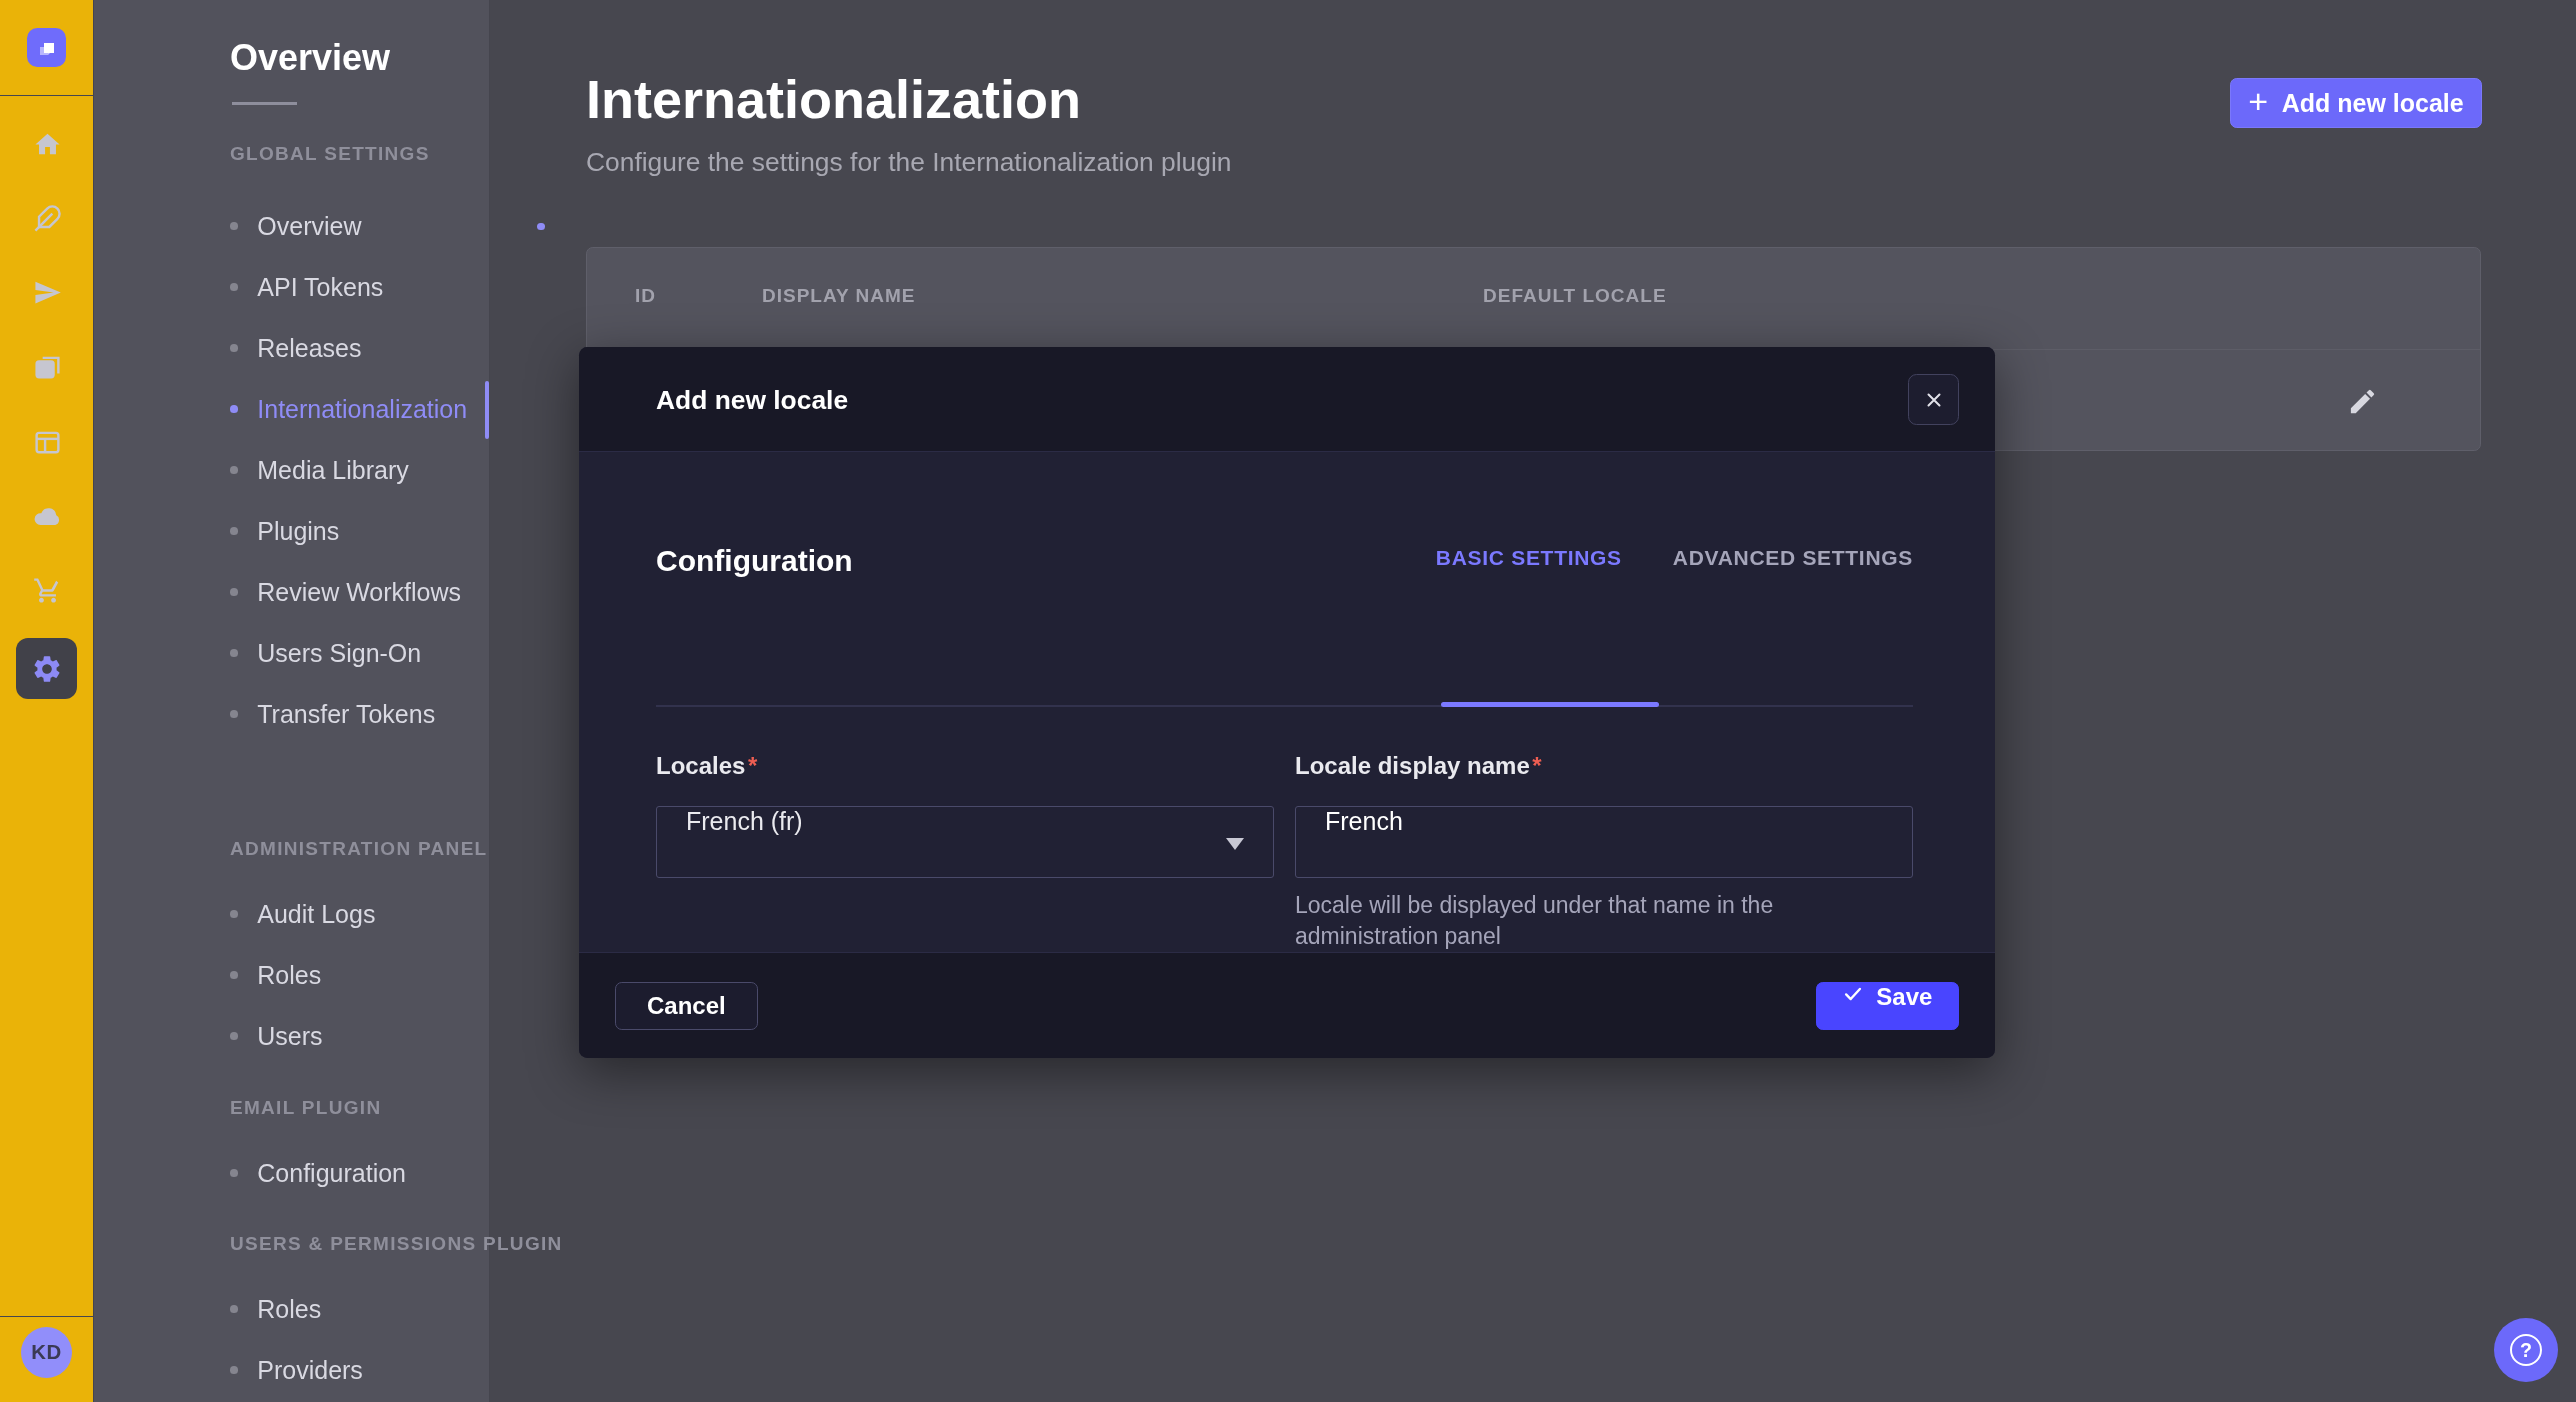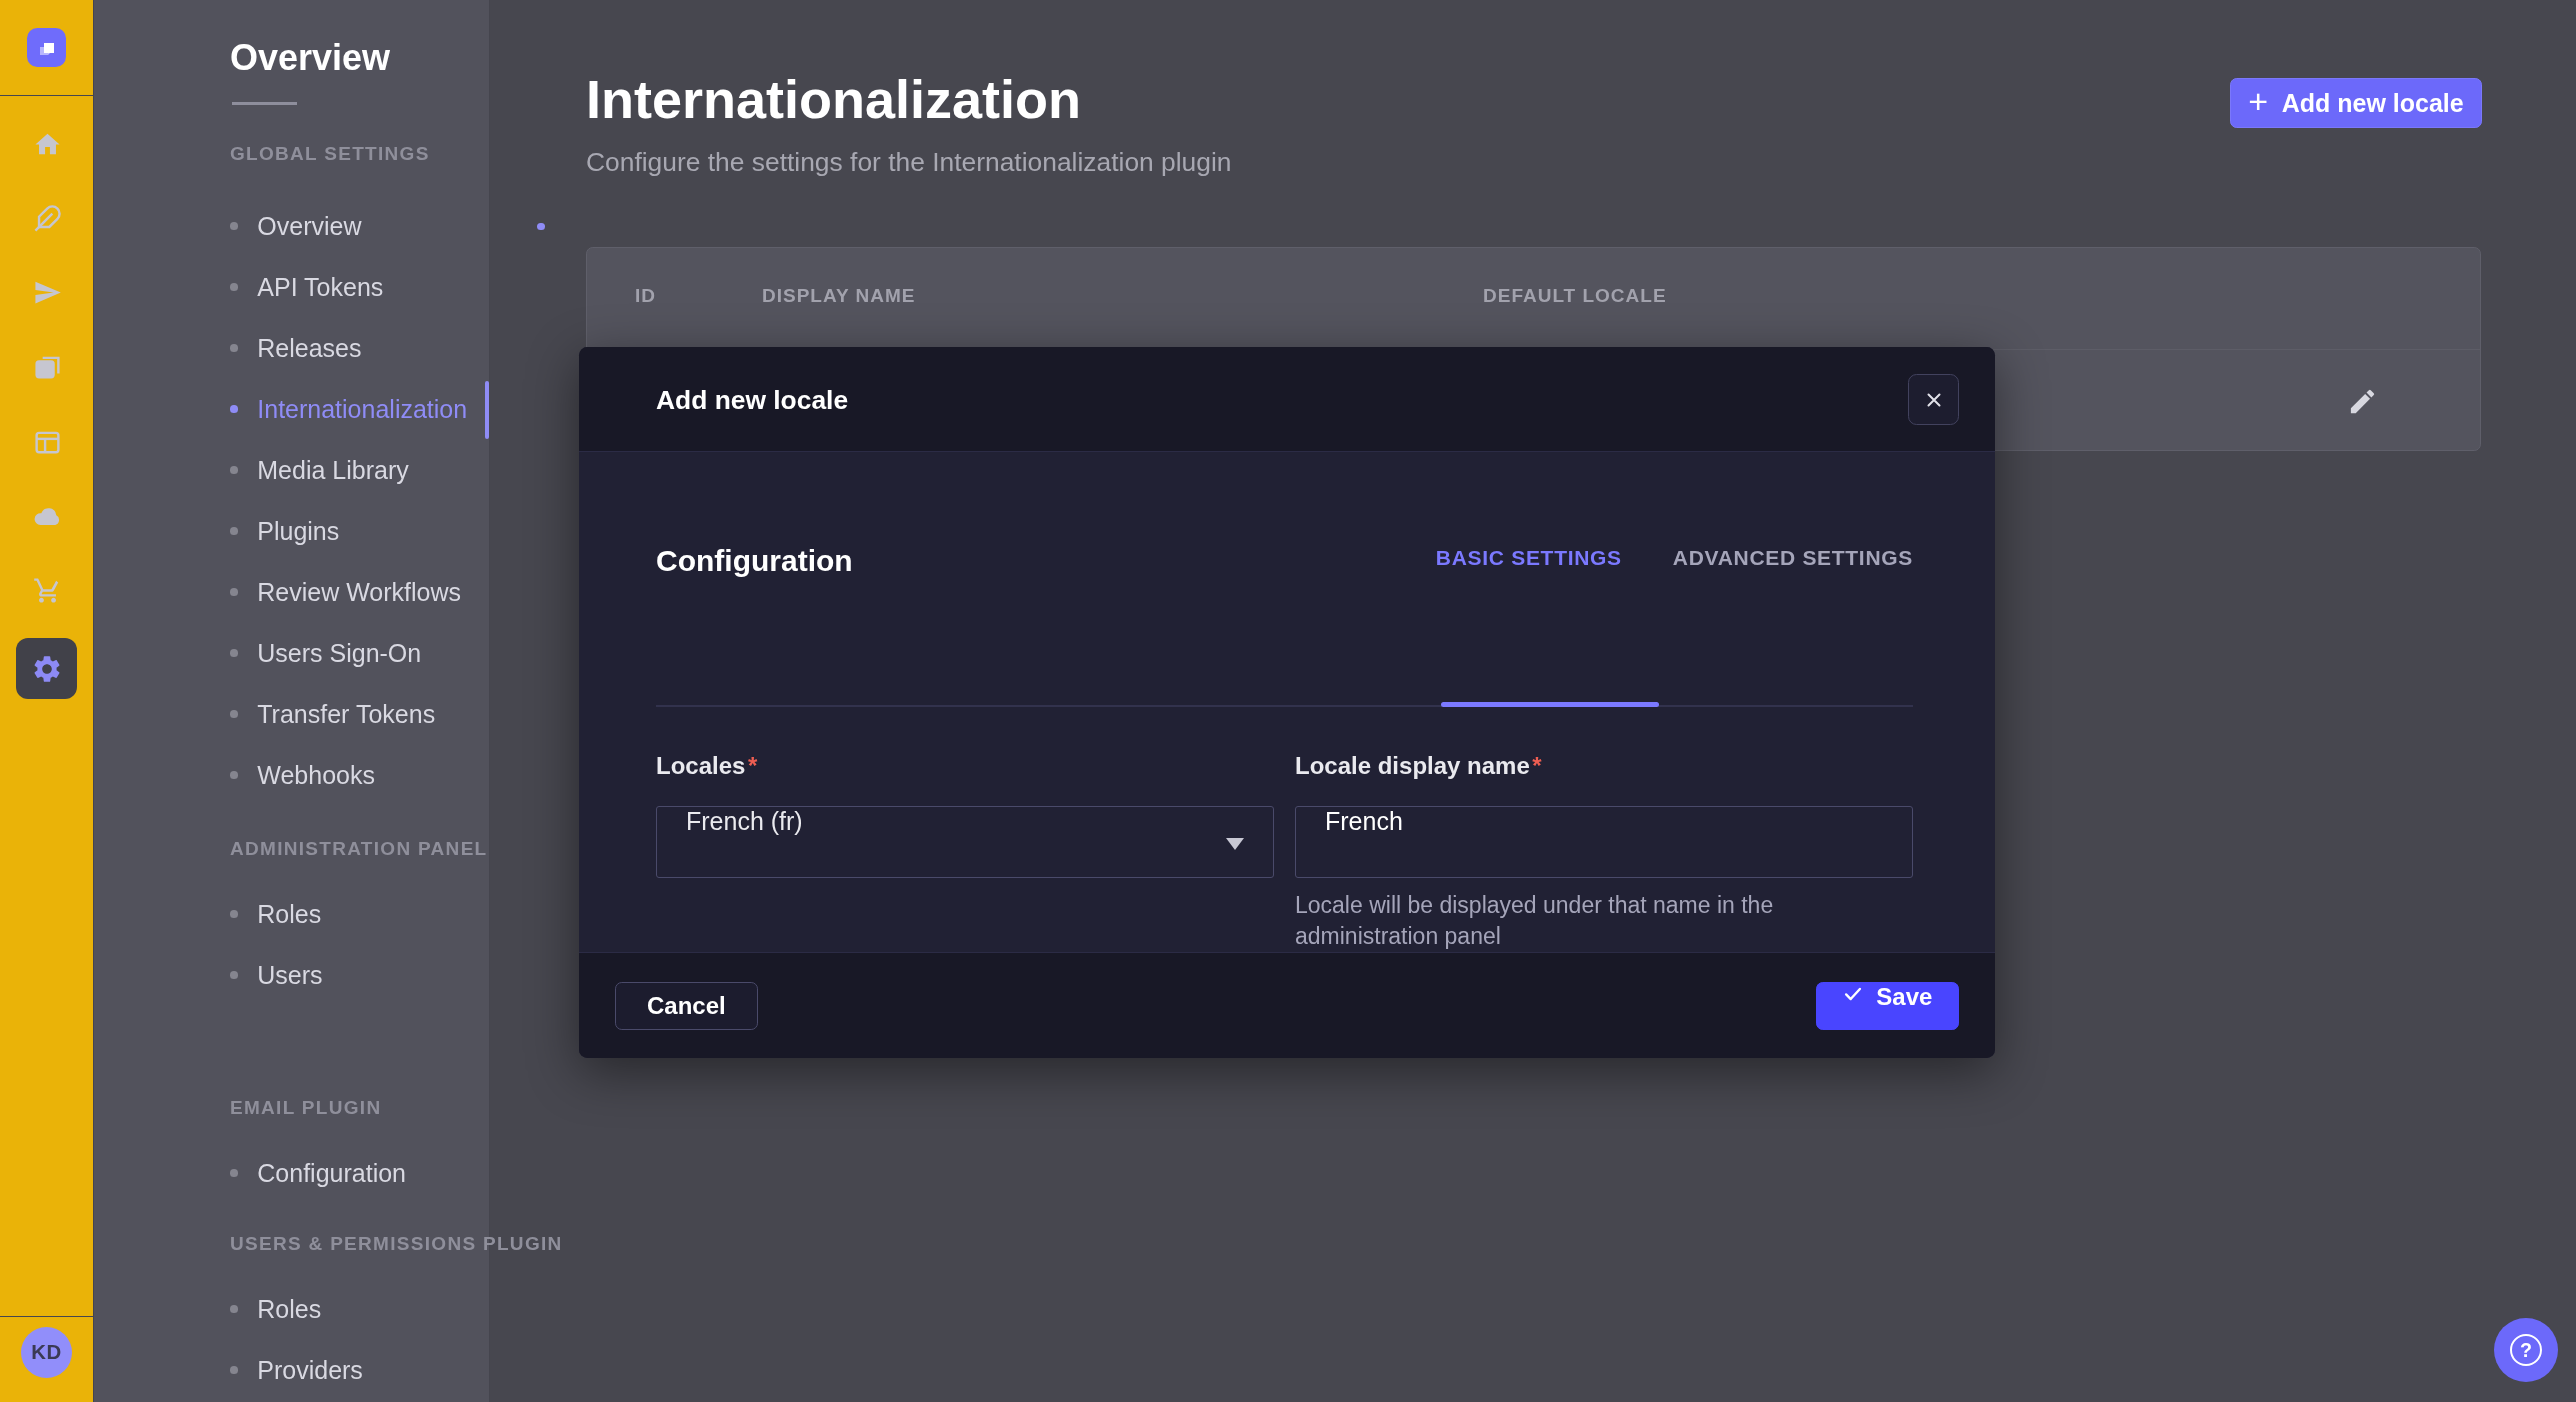--- a/index.html
+++ b/index.html
@@ -201,30 +201,30 @@
           <span class="lbl">Review Workflows</span>
         </div>
         <div class="side-item">
           <span class="bullet"></span>
           <span class="lbl">Users Sign-On</span>
         </div>
         <div class="side-item">
           <span class="bullet"></span>
           <span class="lbl">Transfer Tokens</span>
         </div>
-        <div class="side-item">
-          <span class="bullet"></span>
-          <span class="lbl">Webhooks</span>
-        </div>
       </div>
     </div>
 
     <div class="side-section" style="top:836px">
       <div class="sec-label">ADMINISTRATION PANEL</div>
       <div style="margin-top:22px">
+        <div class="side-item">
+          <span class="bullet"></span>
+          <span class="lbl">Audit Logs</span>
+        </div>
         <div class="side-item">
           <span class="bullet"></span>
           <span class="lbl">Roles</span>
         </div>
         <div class="side-item">
           <span class="bullet"></span>
           <span class="lbl">Users</span>
         </div>
       </div>
     </div>

